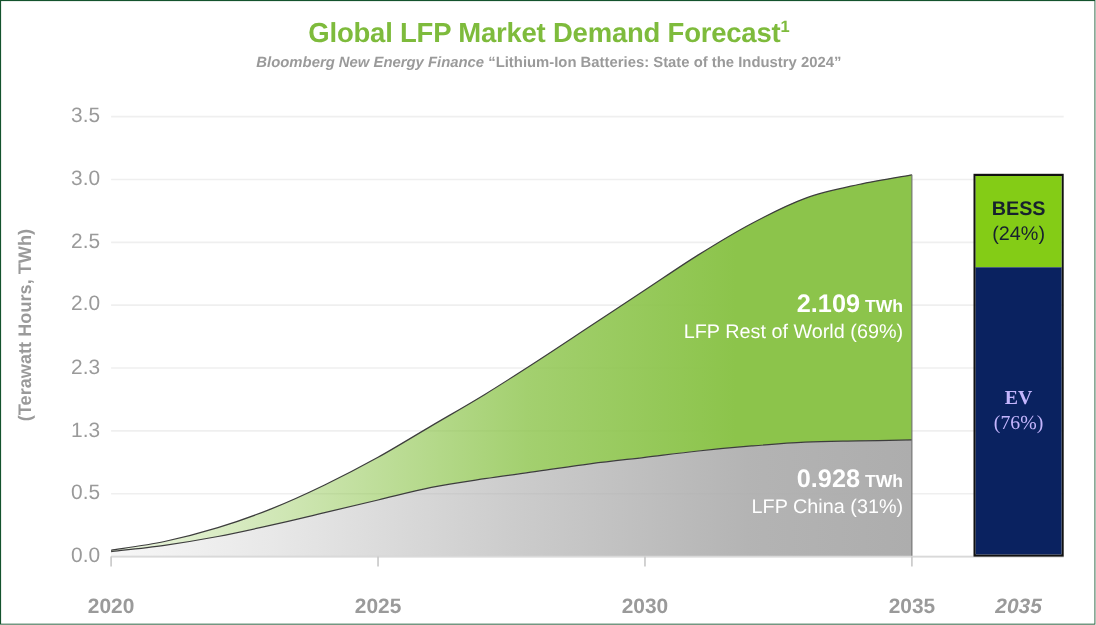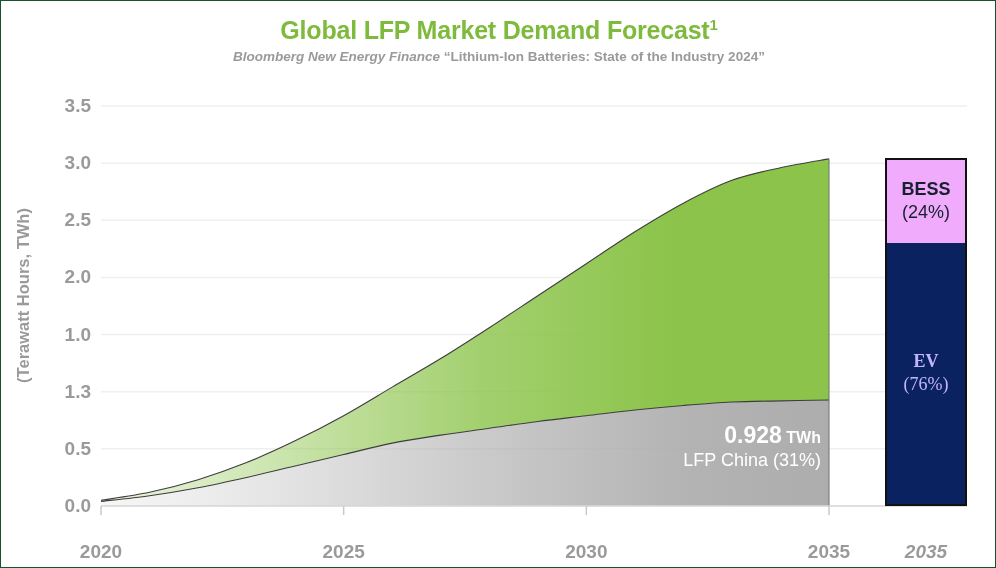--- a/index.html
+++ b/index.html
@@ -80,21 +80,21 @@
     top: 0;
     width: 996px;
     height: 568px;
   }
   .ytick-label {
     position: absolute;
     right: 0;
     width: 54px;
     text-align: right;
     font-size: 19px;
-    font-weight: bold;
+    font-weight: normal;
     color: #9a9a9a;
     transform: translateY(-50%);
   }
   #ytick-labels {
     position: absolute;
     left: 34px;
     top: 0;
     width: 56px;
     height: 568px;
   }
@@ -140,21 +140,21 @@
     left: 884px;
     top: 157px;
     width: 82px;
     height: 348px;
     border: 2px solid #111111;
     box-sizing: border-box;
     display: flex;
     flex-direction: column;
   }
   #seg-bess {
-    background: #f0abfc;
+    background: #84cc16;
     color: #17212e;
     flex: 0 0 24%;
     display: flex;
     flex-direction: column;
     align-items: center;
     justify-content: center;
   }
   #seg-ev {
     background: #0A2260;
     color: #c4b5fd;
@@ -191,21 +191,21 @@
   </div>
 
   <div id="y-axis-title">
     <span>(Terawatt Hours, TWh)</span>
   </div>
 
   <div id="ytick-labels">
       <div class="ytick-label" style="top: 505px;">0.0</div>
       <div class="ytick-label" style="top: 447.857px;">0.5</div>
       <div class="ytick-label" style="top: 390.714px;">1.3</div>
-      <div class="ytick-label" style="top: 333.571px;">1.0</div>
+      <div class="ytick-label" style="top: 333.571px;">2.3</div>
       <div class="ytick-label" style="top: 276.429px;">2.0</div>
       <div class="ytick-label" style="top: 219.286px;">2.5</div>
       <div class="ytick-label" style="top: 162.143px;">3.0</div>
       <div class="ytick-label" style="top: 105px;">3.5</div>
     </div>
 
   <div id="plot-wrap">
     <svg id="plot-svg" width="996" height="568" viewBox="0 0 996 568">
       <defs>
         <linearGradient id="grad-green" x1="0" y1="0" x2="1" y2="0">
@@ -245,20 +245,25 @@
         </g>
       <g id="tickmarks">
           <line x1="100" x2="100" y1="505" y2="514" stroke="#C9C9C9" stroke-width="1.5"></line>
           <line x1="342.66666666666663" x2="342.66666666666663" y1="505" y2="514" stroke="#C9C9C9" stroke-width="1.5"></line>
           <line x1="585.3333333333333" x2="585.3333333333333" y1="505" y2="514" stroke="#C9C9C9" stroke-width="1.5"></line>
           <line x1="828" x2="828" y1="505" y2="514" stroke="#C9C9C9" stroke-width="1.5"></line>
         </g>
     </svg>
   </div>
 
+  <div class="area-label" id="label-row" style="left:520px; top:262px; width:300px;">
+    <span class="big">2.109</span>
+    <span class="unit">TWh</span>
+    <span class="sub">LFP Rest of World (69%)</span>
+  </div>
 
   <div class="area-label" id="label-china" style="left:520px; top:421px; width:300px;">
     <span class="big">0.928</span>
     <span class="unit">TWh</span>
     <span class="sub">LFP China (31%)</span>
   </div>
 
   <div id="xtick-labels">
       <div class="xtick-label" style="left: 100px;">2020</div>
       <div class="xtick-label" style="left: 342.667px;">2025</div>

